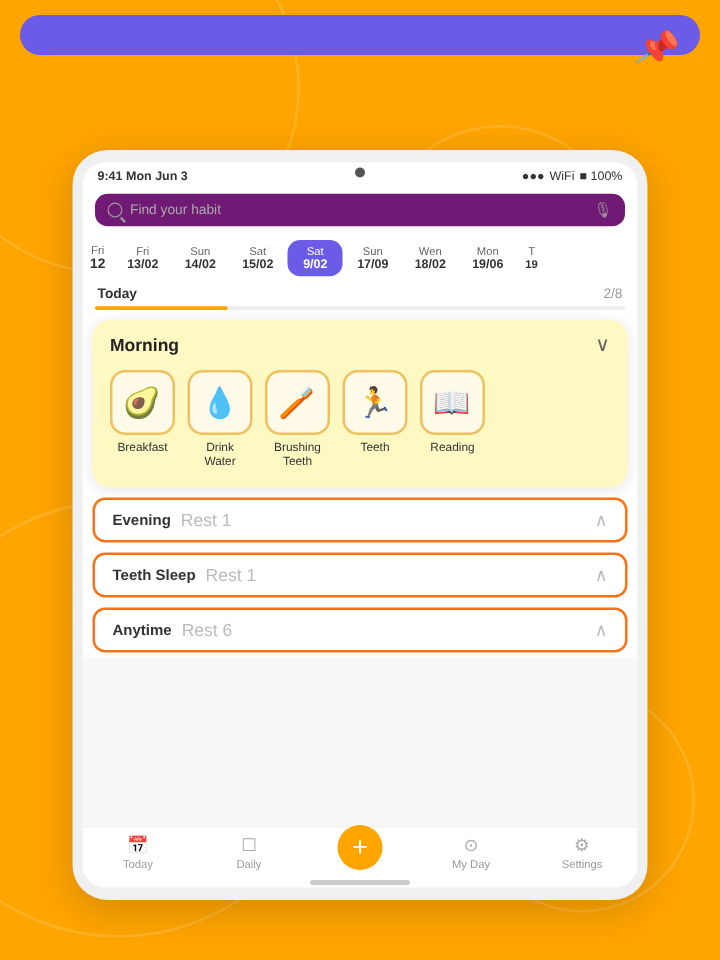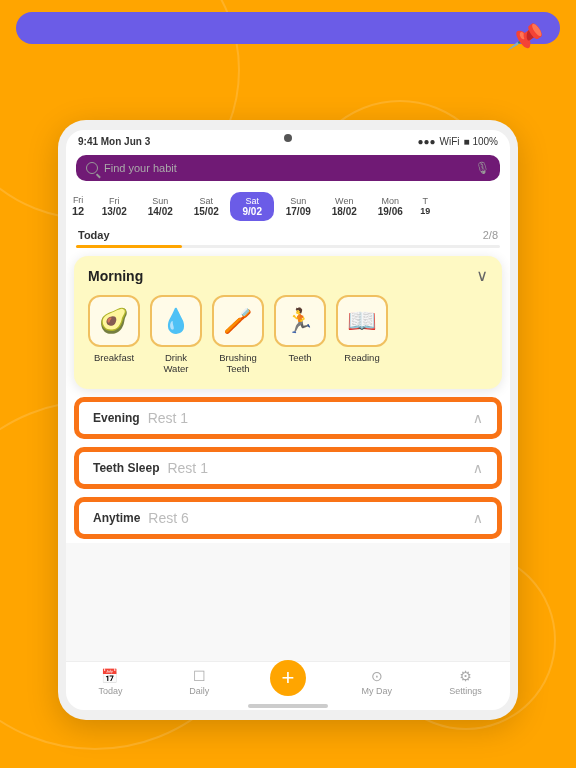--- a/index.html
+++ b/index.html
@@ -249,21 +249,21 @@
       font-size: 9.5px;
       color: #333;
       text-align: center;
       font-weight: 500;
       line-height: 1.2;
     }
 
     
     .collapsed-section {
       margin: 4px 8px;
-      border: 5px solid #f97316;
+      border: 2px solid #f97316;
       border-radius: 10px;
       padding: 8px 14px;
       display: flex;
       justify-content: space-between;
       align-items: center;
     }
     .collapsed-left {
       display: flex;
       gap: 8px;
       align-items: center;

